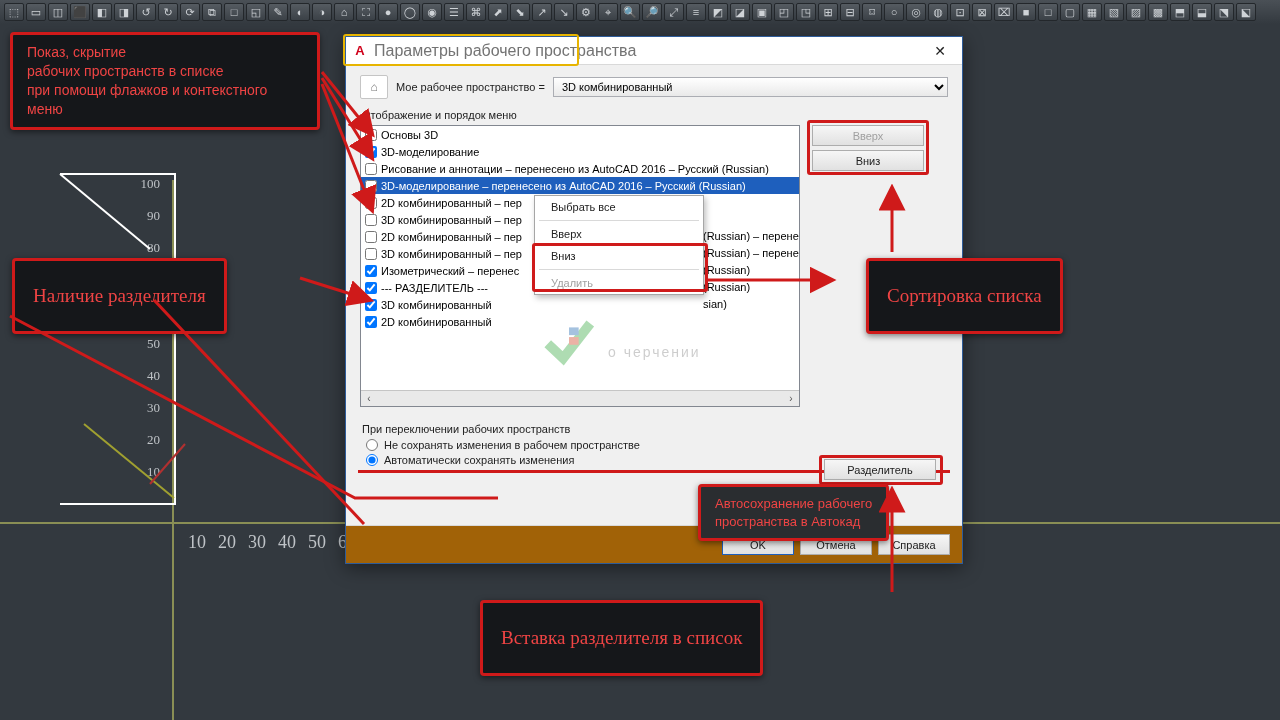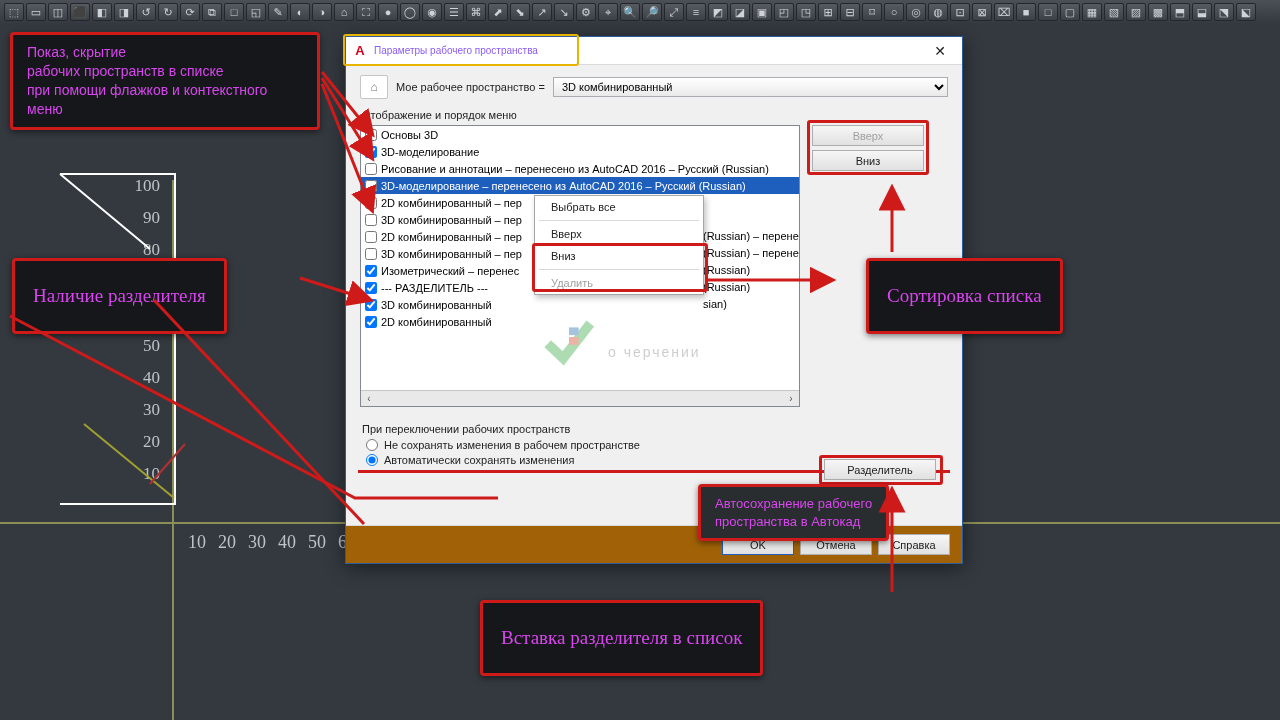--- a/index.html
+++ b/index.html
@@ -7,28 +7,28 @@
   
   
   .toolbar { position: absolute; top: 0; left: 0; right: 0; height: 24px; background: linear-gradient(#4a5056,#33393f); display:flex; align-items:center; padding:0 4px; gap:2px; overflow:hidden;}
   .tb-btn { width:20px; height:18px; background:linear-gradient(#555b61,#3b4147); border:1px solid #23272b; border-radius:2px; display:flex; align-items:center; justify-content:center;}
   .tb-btn span{font-size:11px;color:#cfd3d7;}
   
   
   .bg-axes { position:absolute; left:0; right:0; top:24px; bottom:0; pointer-events:none;}
   .y-axis{position:absolute;left:172px;top:156px;bottom:0;width:2px;background:#8a8f55;}
   .x-axis{position:absolute;left:0;right:0;top:498px;height:2px;background:#8a8f55;}
-  .y-tick{position:absolute;left:110px;width:50px;text-align:right;color:#bfc3c7;font-size:17px;font-family:"Times New Roman",serif;}
+  .y-tick{position:absolute;left:110px;width:50px;text-align:right;color:#bfc3c7;font-size:13px;font-family:"Times New Roman",serif;}
   .x-tick{position:absolute;top:508px;color:#bfc3c7;font-size:18px;font-family:"Times New Roman",serif;}
   
   
   .dialog { position:absolute; left:345px; top:36px; width:618px; height:528px; background:#f0f0f0; border:1px solid #2e5c9a; box-shadow:0 4px 18px rgba(0,0,0,.45);}
   .dlg-titlebar{height:28px;background:#fff;border-bottom:1px solid #d9d9d9;display:flex;align-items:center;padding:0 6px;position:relative;}
   .dlg-titlebar .a-icon{width:16px;height:16px;margin-right:6px;display:inline-flex;align-items:center;justify-content:center;color:#d0021b;font-weight:bold;font-size:13px;}
-  .dlg-title{font-size:10px;color:#8b5cf6;}
+  .dlg-title{font-size:16px;color:#737373;}
   .dlg-close{position:absolute;right:4px;top:3px;width:36px;height:22px;display:flex;align-items:center;justify-content:center;font-size:14px;color:#222;cursor:pointer;}
   .title-hl{position:absolute;left:-3px;top:-3px;width:236px;height:32px;border:2px solid #e7b400;border-radius:3px;pointer-events:none;}
   
   .dlg-body{padding:10px 14px 8px 14px;}
   .ws-row{display:flex;align-items:center;gap:8px;margin-bottom:10px;}
   .home-icon{width:28px;height:24px;border:1px solid #c5c5c5;background:#fff;border-radius:2px;display:flex;align-items:center;justify-content:center;color:#777;}
   .ws-label{font-size:11px;color:#222;}
   .ws-select{flex:1;height:20px;border:1px solid #abadb3;background:linear-gradient(#fff,#e9e9e9);font-size:11px;padding:0 4px;}
   
   .section-label{font-size:11px;color:#222;margin:4px 0 4px 2px;}
@@ -66,21 +66,21 @@
   .ctx-hl{position:absolute;left:-3px;top:47px;width:176px;height:49px;border:3px solid #cf1a1a;border-radius:3px;pointer-events:none;}
   
   
   .wm{position:absolute;left:540px;top:310px;display:flex;align-items:center;gap:10px;opacity:.42;pointer-events:none;}
   .wm-logo{width:58px;height:58px;}
   .wm-txt{display:flex;flex-direction:column;line-height:1;}
   .wm-txt .t1{font-size:26px;letter-spacing:6px;color:#ffffff;font-weight:600;}
   .wm-txt .t2{font-size:14px;letter-spacing:2px;color:#8a8a8a;}
   
   
-  .callout{position:absolute;background:#15171a;border:3px solid #cf1a1a;border-radius:4px;color:#d946ef;font-size:14px;line-height:1.35;padding:8px 14px;box-shadow:0 2px 6px rgba(0,0,0,.5);}
+  .callout{position:absolute;background:#15171a;border:3px solid #cf1a1a;border-radius:4px;color:#ef4444;font-size:14px;line-height:1.35;padding:8px 14px;box-shadow:0 2px 6px rgba(0,0,0,.5);}
   .callout.big{font-size:19px;padding:22px 18px;font-family:Liberation Serif, serif;}
   .callout.dk{background:#2a2d30;margin-left:24px;}
   
   
   .arrows{position:absolute;left:0;top:0;width:1280px;height:720px;pointer-events:none;}
 </style>
 </head>
 <body>
 
 <div class="toolbar" id="toolbar">

